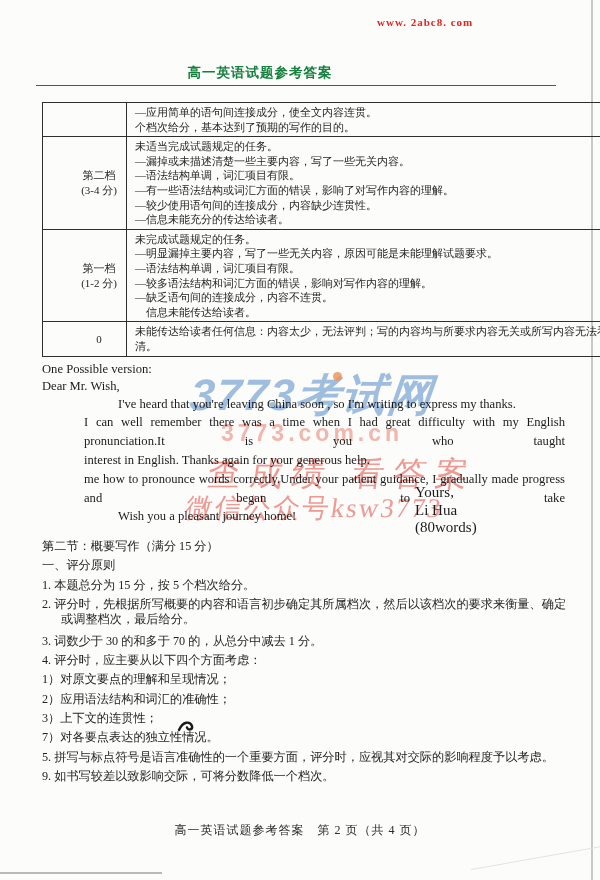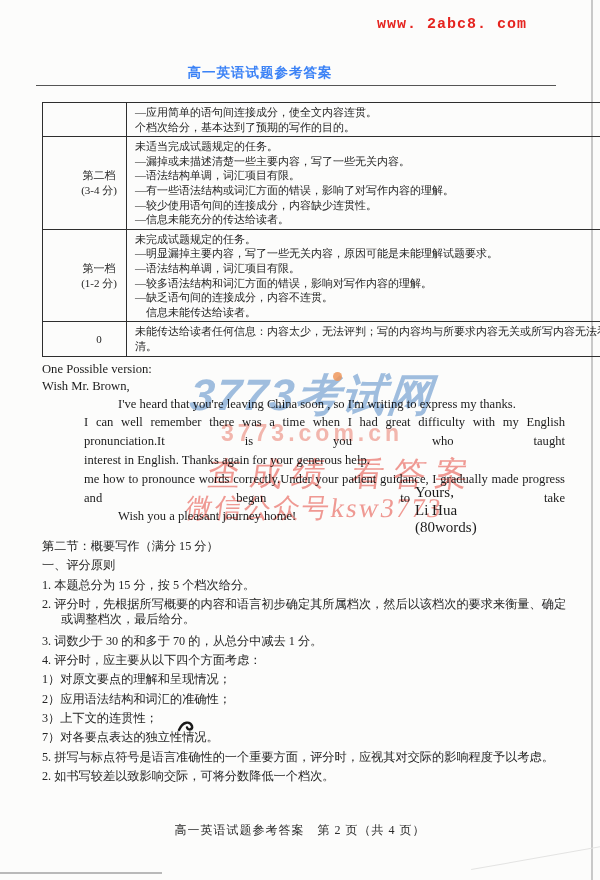--- a/index.html
+++ b/index.html
@@ -4,23 +4,23 @@
 <style>
   * { margin:0; padding:0; box-sizing:border-box; }
   body { width:600px; height:880px; font-family:"Liberation Serif", serif; }
   .page { position:relative; width:600px; height:880px; background:#fcfcfb; overflow:hidden; color:#1f1f1f; }
 
   
   .edge-right { position:absolute; top:0; left:591px; width:2px; height:880px; background:#c9c9c9; }
   .edge-bottom-left { position:absolute; top:872px; left:0; width:162px; height:2px; background:#b9b9b9; }
   .scratch { position:absolute; top:856px; left:470px; width:150px; height:1px; background:#e3e3e2; transform:rotate(-10deg); }
 
-  .url-red { position:absolute; top:16px; left:377px; font-family:Liberation Mono, monospace; font-weight:bold; font-size:15px; letter-spacing:1px; }
+  .url-red { position:absolute; top:16px; left:377px; font-family:Liberation Serif, serif; font-weight:bold; font-size:11px; letter-spacing:1px; }
 
-  .doc-title { position:absolute; top:64px; left:0; width:520px; text-align:center; font-size:13.5px; font-weight:600; letter-spacing:1px; color:#3b82f6; }
+  .doc-title { position:absolute; top:64px; left:0; width:520px; text-align:center; font-size:13.5px; font-weight:600; letter-spacing:1px; color:#15803d; }
   .title-rule { position:absolute; top:85px; left:36px; width:520px; height:1px; background:#555; }
 
   
   table.rubric { position:absolute; top:102px; left:42px; width:578px; border-collapse:collapse; table-layout:fixed; }
   table.rubric td { border:1.4px solid #2e2e2e; font-size:11px; line-height:14.6px; color:#242424; }
   td.band-cell { width:84px; text-align:center; vertical-align:middle; font-size:11.5px;padding-left:29px; }
   td.desc-cell { vertical-align:middle; padding:2px 4px 2px 8px; }
   tr.r1 td { height:33px; }
   tr.r2 td { height:88px;margin-left:36px; }
   tr.r3 td { height:87px; }
@@ -107,21 +107,21 @@
       </td>
       <td class="desc-cell">
         <div>未能传达给读者任何信息：内容太少，无法评判；写的内容均与所要求内容无关或所写内容无法看清。</div>
       </td>
     </tr>
   </tbody>
     </table>
 
   <div class="essay">
     <div>One Possible version:</div>
-    <div>Wish Mr. Brown,</div>
+    <div>Dear Mr. Wish,</div>
     <div class="para indent">I've heard that you're leaving China soon , so I'm writing to express my thanks.</div>
     <div class="para full">I can well remember there was a time when I had great difficulty with my English pronunciation.It is you who taught</div>
     <div class="para">interest in English. Thanks again for your generous help.</div>
     <div class="para full">me how to pronounce words correctly.Under your patient guidance, I gradually made progress and began to take</div>
     <div class="para indent">Wish you a pleasant journey home!</div>
   </div>
   <div class="signature">
     <div>Yours,</div>
     <div>Li Hua</div>
     <div>(80words)</div>
@@ -138,21 +138,21 @@
     <div class="line">一、评分原则</div>
     <div class="line">1. 本题总分为 15 分，按 5 个档次给分。</div>
     <div class="wrap2">2. 评分时，先根据所写概要的内容和语言初步确定其所属档次，然后以该档次的要求来衡量、确定或调整档次，最后给分。</div>
     <div class="line">3. 词数少于 30 的和多于 70 的，从总分中减去 1 分。</div>
     <div class="line">4. 评分时，应主要从以下四个方面考虑：</div>
     <div class="line">1）对原文要点的理解和呈现情况；</div>
     <div class="line">2）应用语法结构和词汇的准确性；</div>
     <div class="line">3）上下文的连贯性；</div>
     <div class="line">7）对各要点表达的独立性情况。</div>
     <div class="line">5. 拼写与标点符号是语言准确性的一个重要方面，评分时，应视其对交际的影响程度予以考虑。</div>
-    <div class="line">2. 如书写较差以致影响交际，可将分数降低一个档次。</div>
+    <div class="line">9. 如书写较差以致影响交际，可将分数降低一个档次。</div>
   </div>
 
   <svg class="squiggle" width="22" height="14">
     <path d="M2,11 C6,2 13,2 15,7 C16,10.5 11,12 10,8.5" stroke="#1a1a1a" stroke-width="2.4" fill="none" stroke-linecap="round"></path>
   </svg>
 
   <div class="footer">高一英语试题参考答案　第 2 页（共 4 页）</div>
 
 </div>
 

